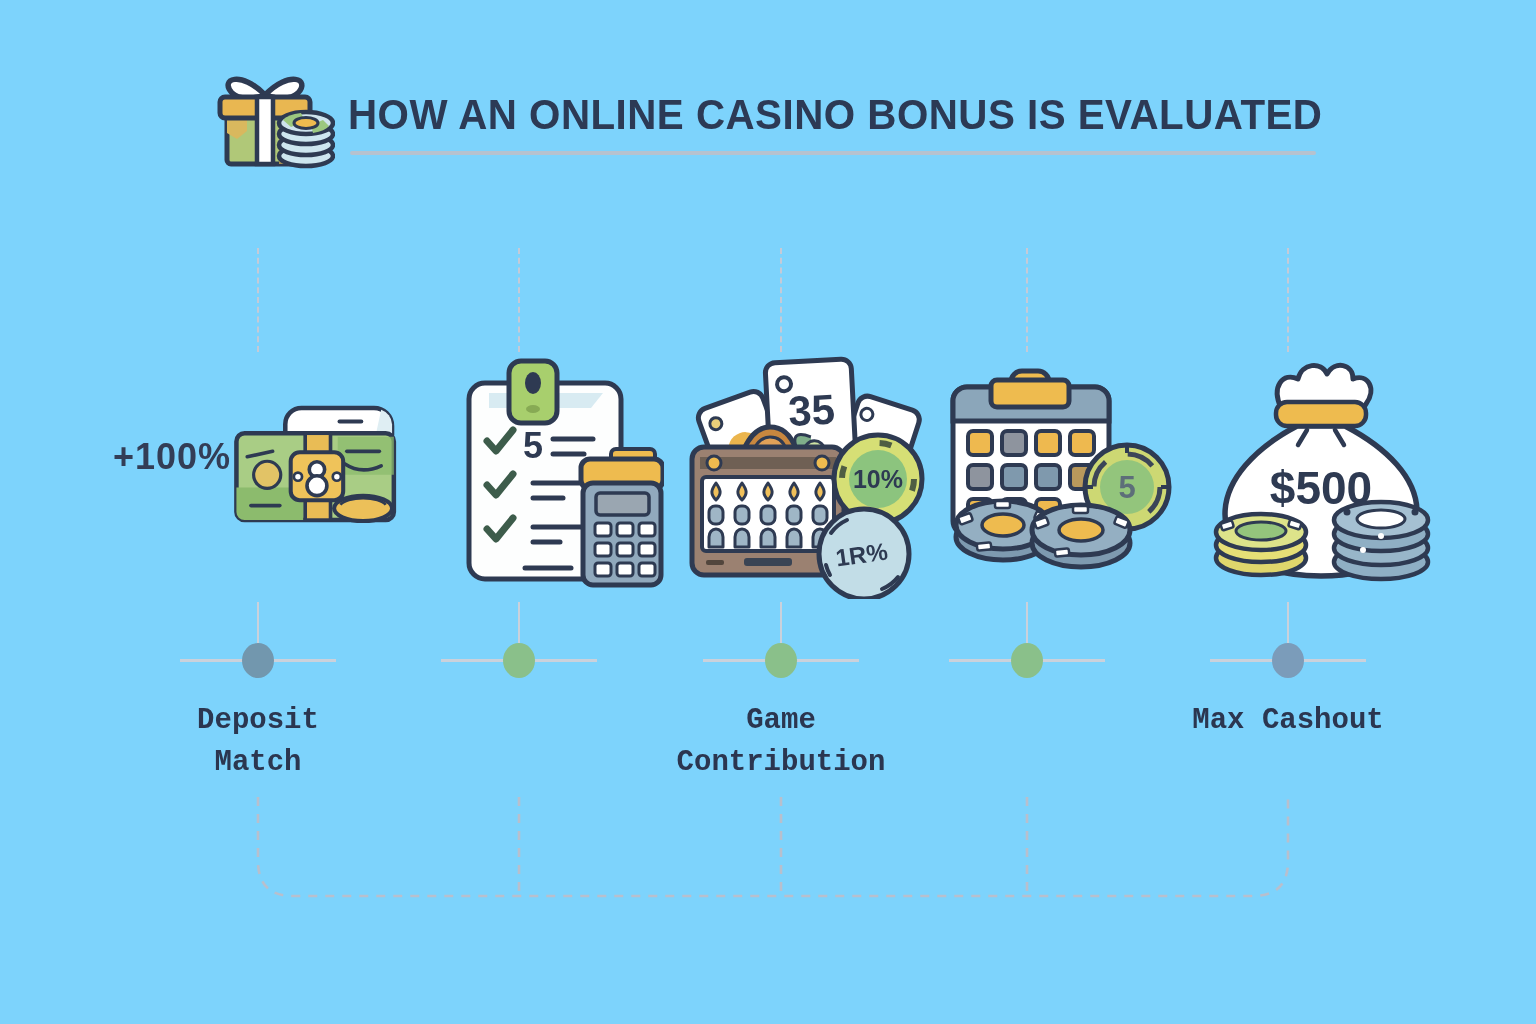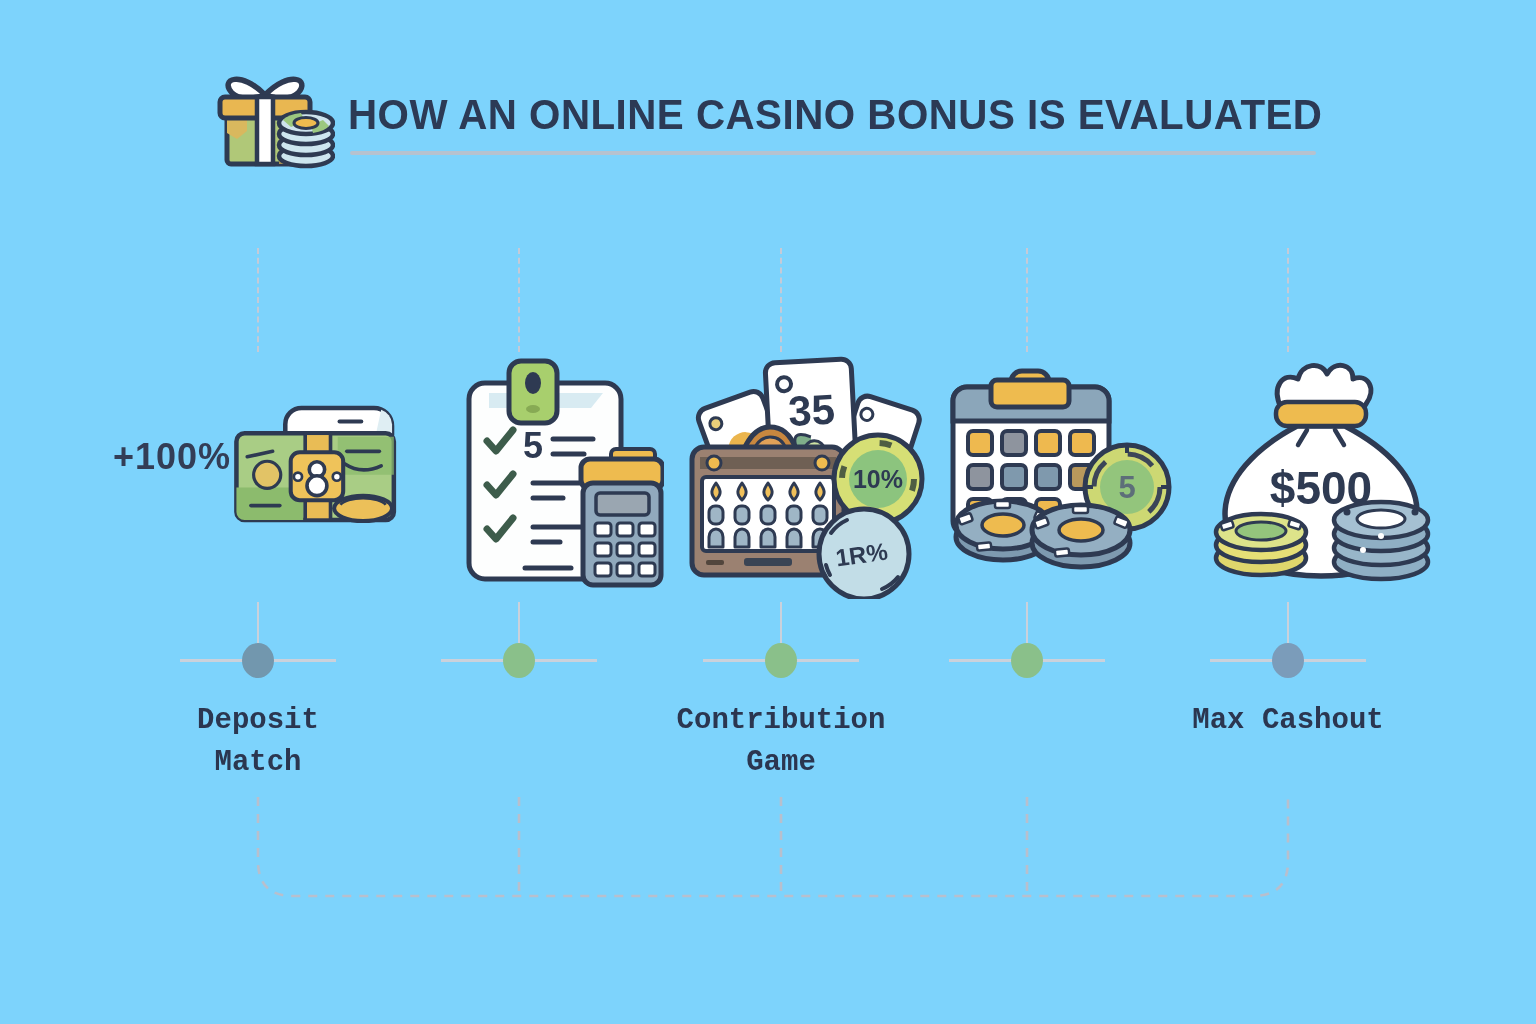--- a/index.html
+++ b/index.html
@@ -255,22 +255,22 @@
           <text x="176" y="212" font-size="24" font-weight="bold" fill="#2e3a52" text-anchor="middle" transform="rotate(-8 176 206)">1R%</text>
         </g>
       </svg>
     </div>
     <div class="node">
       <div class="vline"></div>
       <div class="hline"></div>
       <div class="dot" style="background: rgb(138, 192, 138);"></div>
     </div>
     <div class="step-label">
-      <span>Contribution</span>
-        <span>Game</span>
+      <span>Game</span>
+        <span>Contribution</span>
     </div>
   </div>
 
   <div class="col col-4">
     <div class="dash-top"></div>
     <div class="icon-slot">
       <svg width="225" height="205" viewBox="0 0 225 205">
         <rect x="64" y="4" width="38" height="26" rx="11" fill="#eebb4f" stroke="#2e3a52" stroke-width="5"></rect>
         <rect x="6" y="20" width="156" height="148" rx="14" fill="#fff" stroke="#2e3a52" stroke-width="5"></rect>
         <path d="M6 54 v-20 a14 14 0 0 1 14 -14 h128 a14 14 0 0 1 14 14 v20 z" fill="#8ba6ba" stroke="#2e3a52" stroke-width="5"></path>

